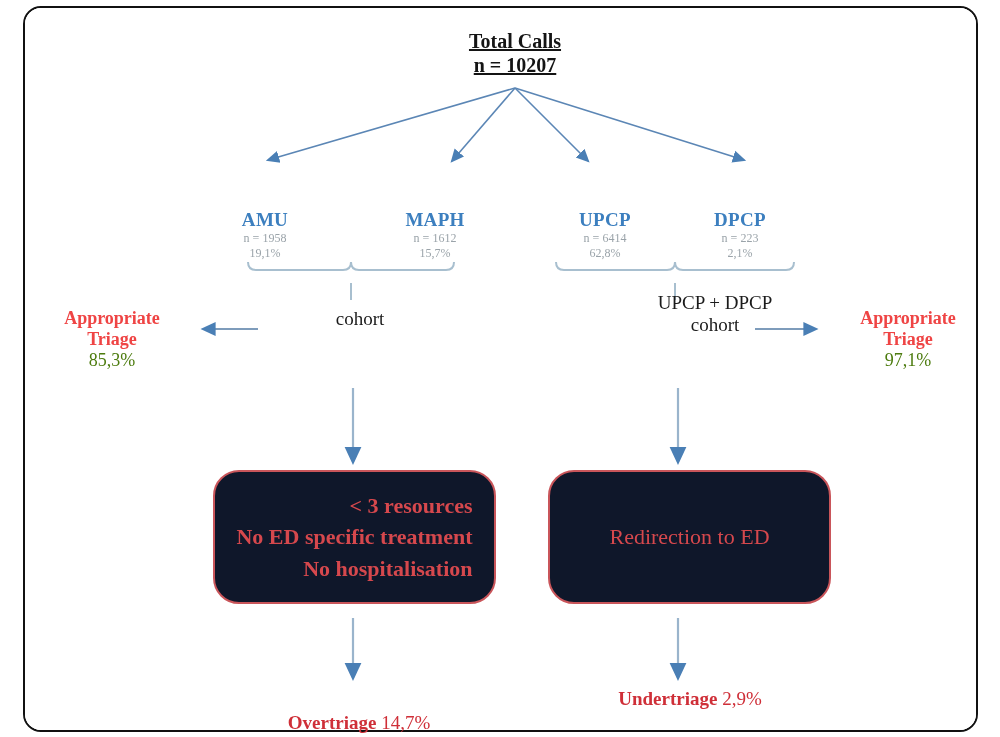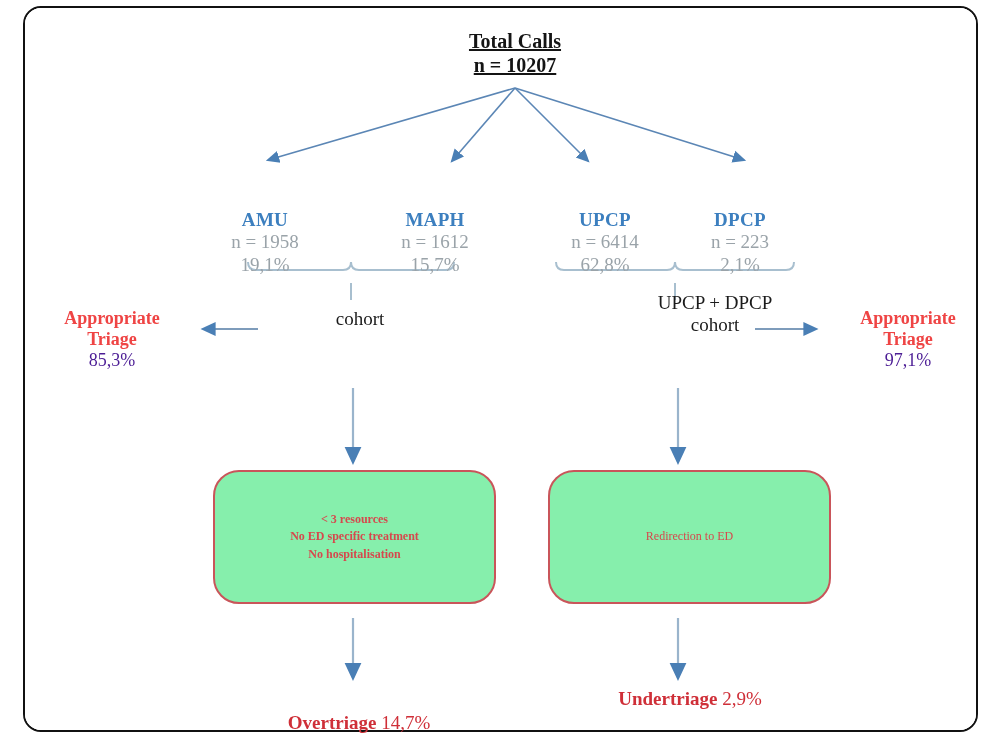--- a/index.html
+++ b/index.html
@@ -70,21 +70,21 @@
   .branch .branch-code {
     font-weight: bold;
     color: #3c7fbf;
     font-size: 19px;
     letter-spacing: 0.3px;
     margin-top: 31px;
   }
   .branch .branch-n,
   .branch .branch-pct {
     color: #9aa3a9;
-    font-size: 19px;
+    font-size: 12px;
   }
   #branch-amu  { left: 190px; top: 178px; }
   #branch-maph { left: 360px; top: 178px; }
   #branch-upcp { left: 530px; top: 178px; }
   #branch-dpcp { left: 665px; top: 178px; }
 
   
   .cohort {
     width: 250px;
     font-size: 19px;
@@ -97,40 +97,40 @@
   .triage {
     width: 180px;
     font-size: 18px;
   }
   .triage .triage-title {
     font-weight: bold;
     color: #ef4444;
     font-size: 18px;
   }
   .triage .triage-pct {
-    color: #4c1d95;
+    color: #4d7c0f;
     font-size: 18px;
   }
   #triage-left  { left: 22px;  top: 308px; }
   #triage-right { left: 818px; top: 308px; }
 
   
   .criteria-box {
     position: absolute;
     border: 2px solid #c9555a;
     border-radius: 26px;
     box-sizing: border-box;
-    background: #86efac;
+    background: #0f172a;
     display: flex;
     align-items: center;
     justify-content: center;
-    text-align: center;
+    text-align: right;
     color: #d6484d;
     line-height: 1.42;
-    font-size: 12px;
+    font-size: 22px;
   }
   #box-overtriage {
     left: 213px;
     top: 470px;
     width: 283px;
     height: 134px;
     font-weight: bold;
   }
   #box-undertriage {
     left: 548px;

